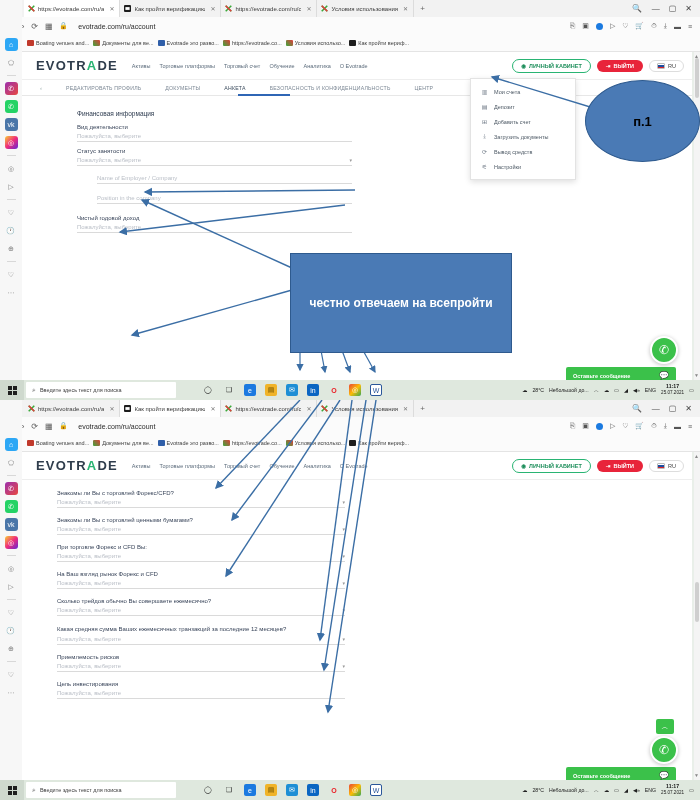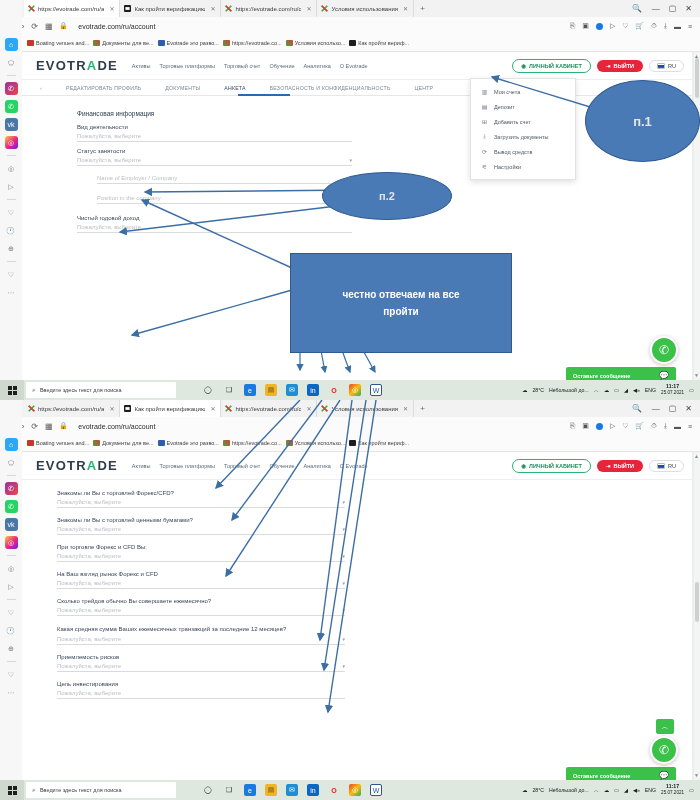--- a/index.html
+++ b/index.html
@@ -135,21 +135,21 @@
               border:1px solid #e3e3e3; box-shadow:0 2px 6px rgba(0,0,0,.13); z-index:9;
               padding:5px 0; }
   .dd-item { display:flex; align-items:center; gap:6px; padding:4px 10px; font-size:5.5px;
              color:#4c5864; }
   .dd-item .di { font-size:6px; color:#6b7683; width:7px; text-align:center; }
 
   
   .anno { position:absolute; z-index:10; }
   .ellipse { border-radius:50%; background:#4a7ab5; border:1.6px solid #2e5a8e;
              display:flex; align-items:center; justify-content:center;
-             color:#e5e5e5; font-weight:bold; }
+             color:#000000; font-weight:bold; }
   .rectcall { background:#4a7ab5; border:1.6px solid #2e5a8e; color:#fff; font-weight:bold;
               display:flex; align-items:center; justify-content:center; text-align:center;
               line-height:1.75; }
   svg.arrows { position:absolute; left:0; top:0; width:700px; height:400px; z-index:9;
                pointer-events:none; overflow:visible; }
 </style>
 </head>
 <body>
 
 <div class="screen" id="screen1">
@@ -411,25 +411,22 @@
     <path d="M300,345 L300,370" stroke="#3b6ea5" stroke-width="1.2" fill="none" marker-end="url(#ah1)"></path>
     <path d="M320,345 L325,372" stroke="#3b6ea5" stroke-width="1.2" fill="none" marker-end="url(#ah1)"></path>
     <path d="M340,345 L350,372" stroke="#3b6ea5" stroke-width="1.2" fill="none" marker-end="url(#ah1)"></path>
     <path d="M360,345 L375,372" stroke="#3b6ea5" stroke-width="1.2" fill="none" marker-end="url(#ah1)"></path>
   </svg>
 
   <div class="anno ellipse" style="left:585px; top:80px; width:115px; height:82px; font-size:13px;">
     <span>п.1</span>
   </div>
 
-  <div class="anno ellipse" style="left:322px; top:172px; width:130px; height:48px; font-size:11px;">
-    <span>п.2</span>
-  </div>
-
-  <div class="anno rectcall" style="left:290px; top:253px; width:222px; height:100px; font-size:10px; flex-direction:column;">
+
+  <div class="anno rectcall" style="left:290px; top:253px; width:222px; height:100px; font-size:12px; ">
     <span>честно отвечаем на все</span>
     <span>пройти</span>
   </div>
 
   <div class="taskbar">
     <div class="winbtn">
         <div class="winlogo"></div>
       </div>
     <div class="searchbox">
       <span class="mag">⌕</span>

